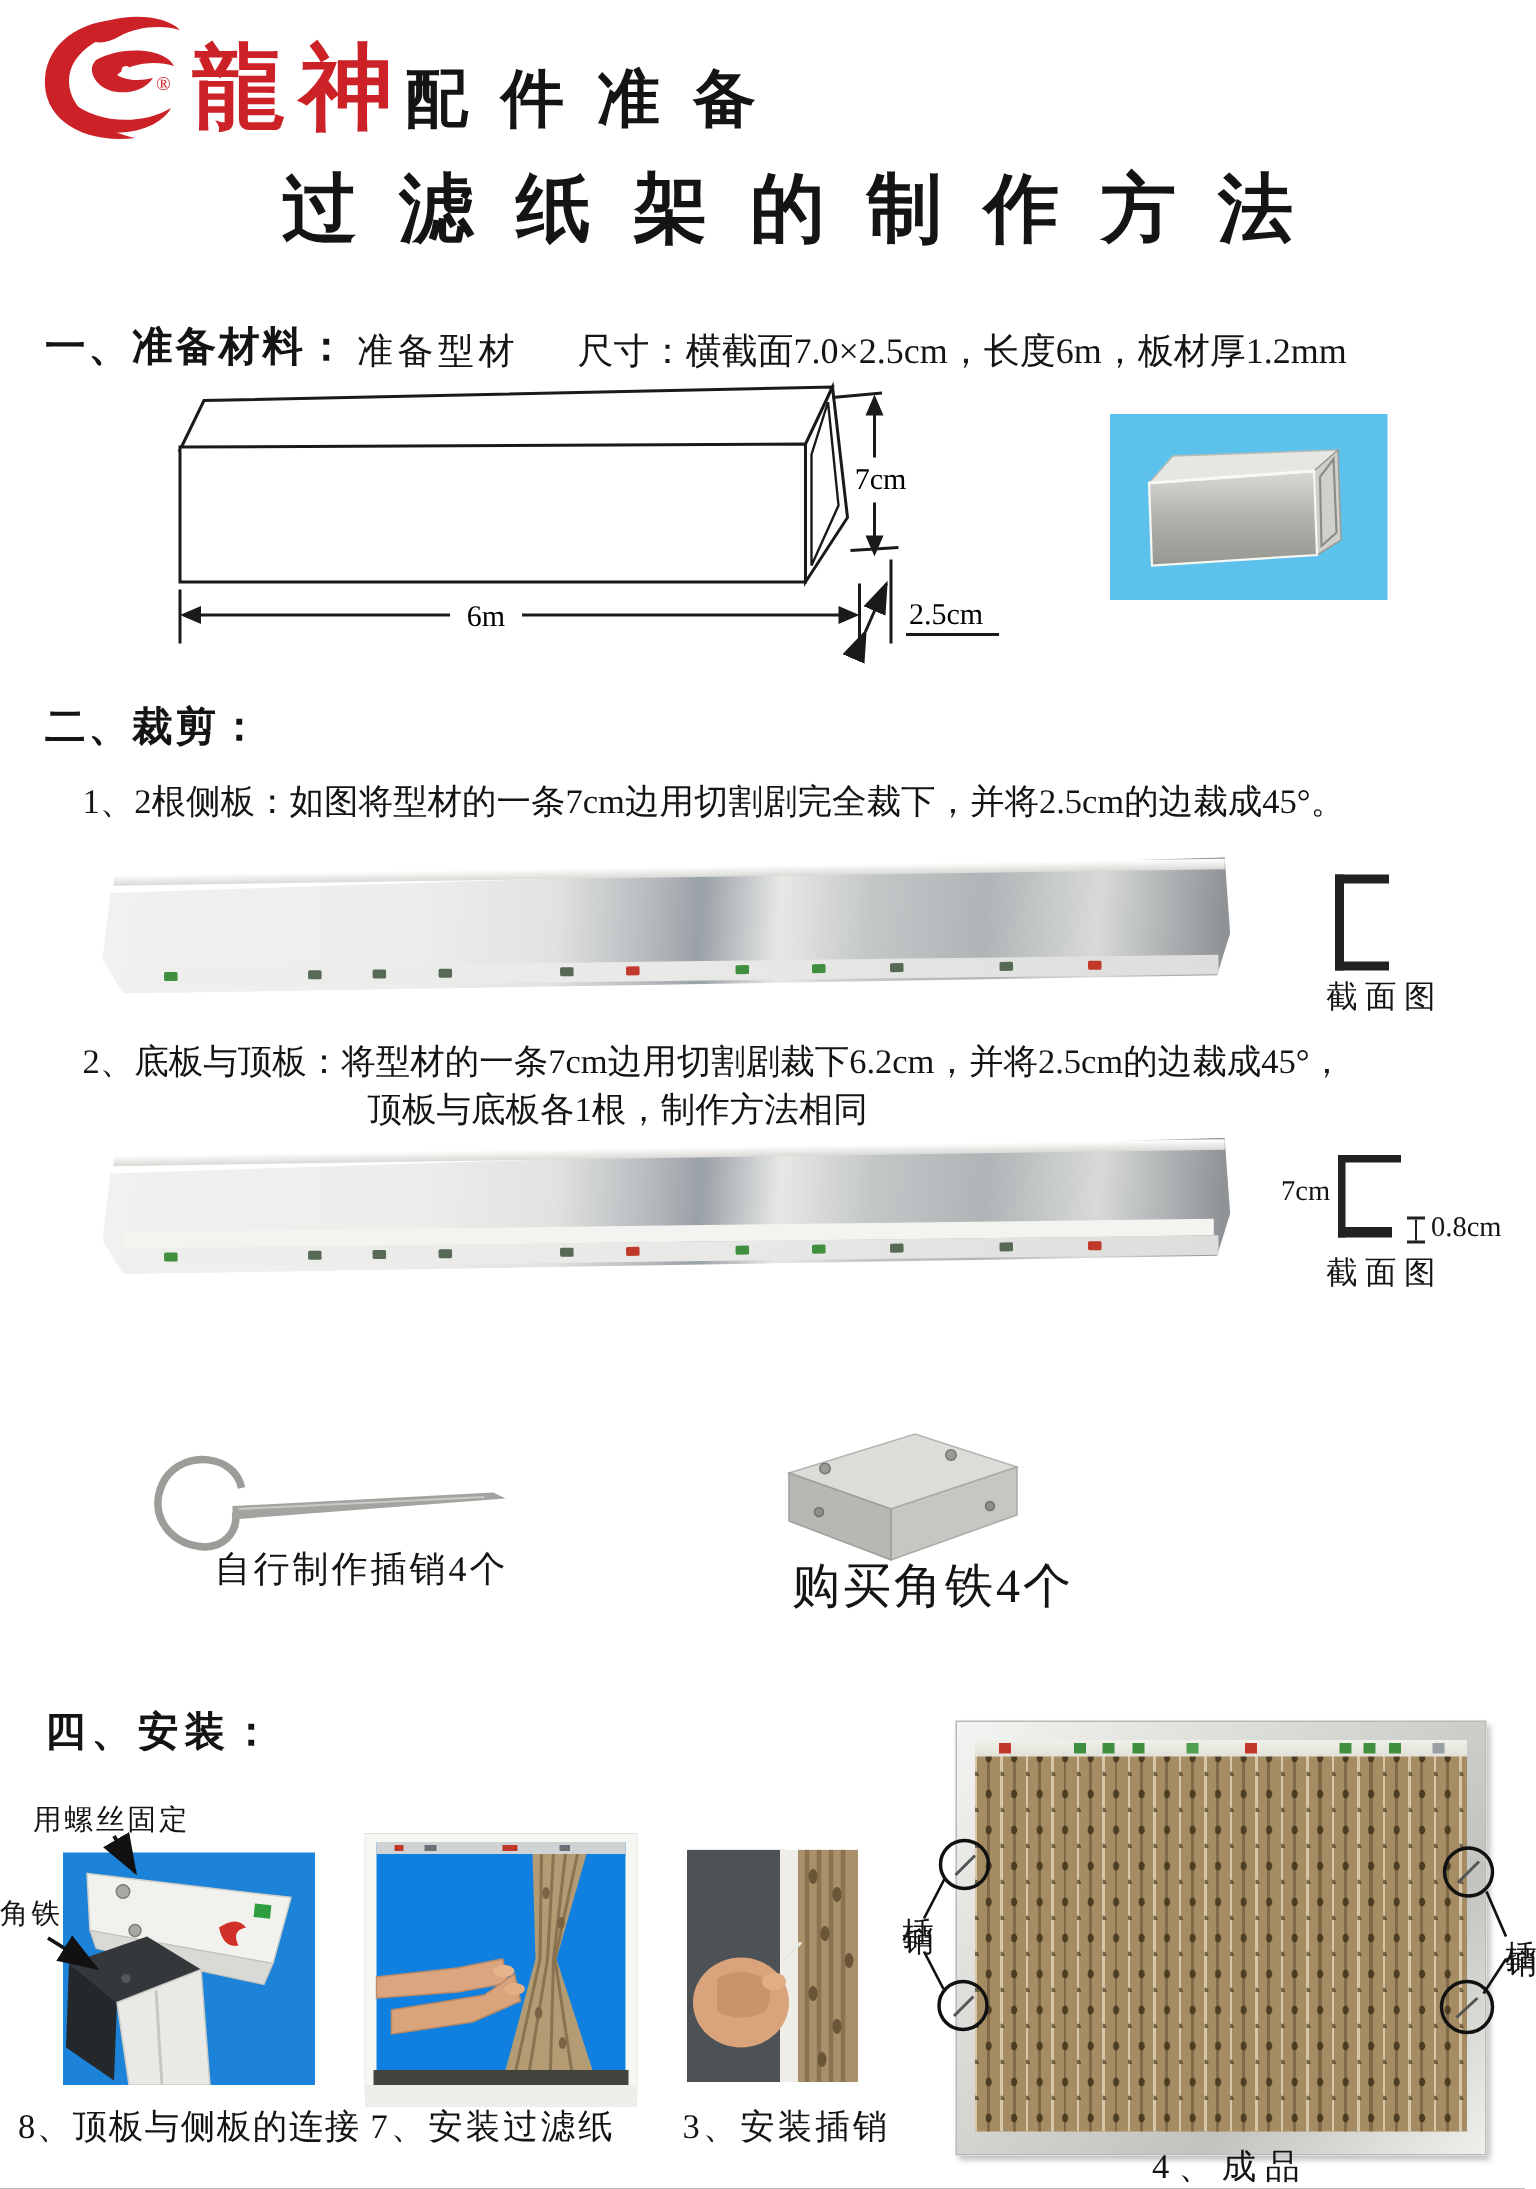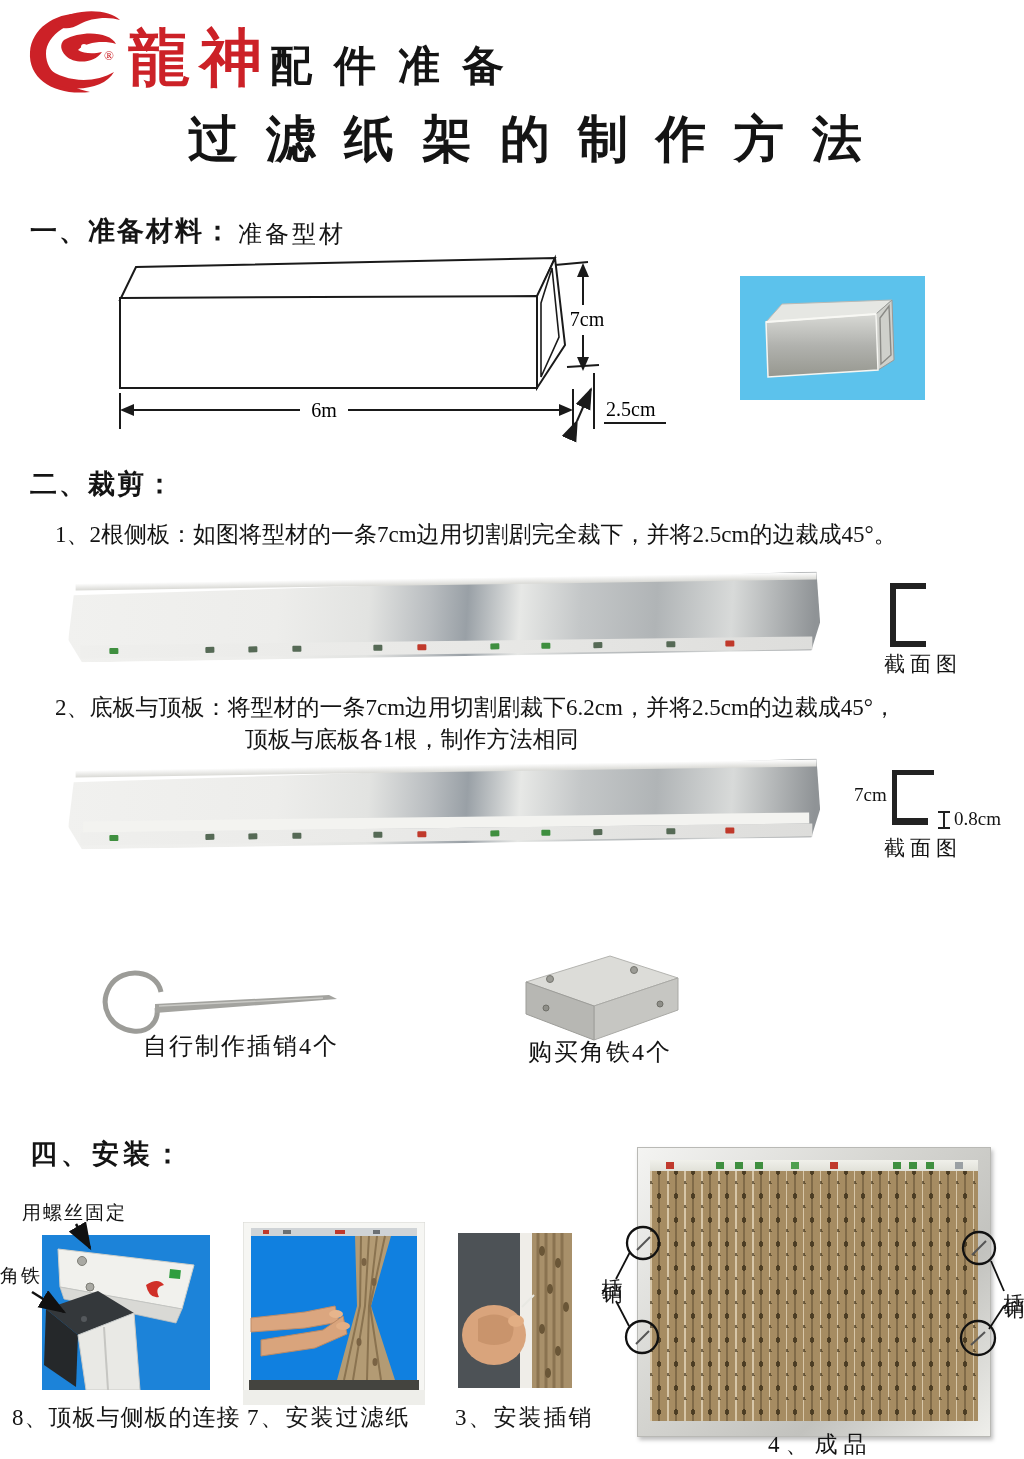--- a/index.html
+++ b/index.html
@@ -53,20 +53,21 @@
     <circle cx="60" cy="41" r="3" fill="#ffffff"></circle>
     <path d="M24,62 C40,76 70,78 90,66 C80,84 44,88 24,74 Z" fill="#cc2127"></path>
   </svg>
   <div class="abs" style="left:104px;top:48px;font-size:13px;color:#cc2127">®</div>
   <div class="abs b" style="left:128px;top:16px;font-size:62px;color:#cc2127;letter-spacing:10px">龍神</div>
   <div class="abs b" style="left:270px;top:38px;font-size:42px;letter-spacing:22px">配件准备</div>
   <div class="abs b" style="left:188px;top:106px;font-size:50px;letter-spacing:28px">过滤纸架的制作方法</div>
 
   <div class="abs b" style="left:30px;top:213px;font-size:27px;letter-spacing:2px">一、准备材料：</div>
   <div class="abs" style="left:238px;top:218px;font-size:24px;letter-spacing:3px">准备型材</div>
+  <div class="abs" style="left:385px;top:218px;font-size:24px">尺寸：横截面7.0×2.5cm，长度6m，板材厚1.2mm</div>
 
   <svg class="abs" style="left:100px;top:253px" width="568" height="192" viewBox="0 0 568 192">
     <defs>
       <marker id="ah" markerWidth="12" markerHeight="10" refX="10" refY="4" orient="auto">
         <path d="M0,0 L11,4 L0,8 Z" fill="#1a1a1a"></path>
       </marker>
     </defs>
     <polygon points="20,47 36,14 455,5 437,45" fill="#fff" stroke="#1a1a1a" stroke-width="2"></polygon>
     <polygon points="437,43 455,5 465,92 437,135" fill="#fff" stroke="#1a1a1a" stroke-width="2"></polygon>
     <polygon points="441,50 452,15 459,84 441,124" fill="#fff" stroke="#1a1a1a" stroke-width="1.6"></polygon>
@@ -173,21 +174,21 @@
 
   <svg class="abs" style="left:512px;top:948px" width="176" height="94" viewBox="0 0 176 94">
     <polygon points="14,34 98,8 166,30 82,58" fill="#dcdcd8" stroke="#b4b4b0" stroke-width="1"></polygon>
     <polygon points="82,58 166,30 166,62 82,92" fill="#c6c6c2" stroke="#a9a9a5" stroke-width="1"></polygon>
     <polygon points="14,34 82,58 82,92 14,66" fill="#b7b7b3" stroke="#9d9d99" stroke-width="1"></polygon>
     <circle cx="38" cy="31" r="3.5" fill="#9b9b95" stroke="#76766f" stroke-width="1"></circle>
     <circle cx="122" cy="22" r="3.5" fill="#9b9b95" stroke="#76766f" stroke-width="1"></circle>
     <circle cx="34" cy="60" r="3" fill="#8f8f89" stroke="#6f6f68" stroke-width="1"></circle>
     <circle cx="148" cy="56" r="3" fill="#8f8f89" stroke="#6f6f68" stroke-width="1"></circle>
   </svg>
-  <div class="abs" style="left:528px;top:1036px;font-size:24px;letter-spacing:2px">购买角铁4个</div>
+  <div class="abs" style="left:528px;top:1036px;font-size:32px;letter-spacing:2px">购买角铁4个</div>
 
   <div class="abs b" style="left:30px;top:1136px;font-size:27px;letter-spacing:4px">四、安装：</div>
 
   <div class="abs" style="left:22px;top:1200px;font-size:19px;letter-spacing:2px">用螺丝固定</div>
   <div class="abs" style="left:0px;top:1263px;font-size:19px;letter-spacing:2px">角铁</div>
 
   <div class="abs" style="left:42px;top:1235px;width:168px;height:155px;background:#1c83d9;overflow:hidden">
     <svg width="168" height="155" viewBox="0 0 168 155">
       <polygon points="16,14 152,30 140,74 18,52" fill="#f1f1ed" stroke="#cfcfc9" stroke-width="1"></polygon>
       <circle cx="40" cy="26" r="4.5" fill="#a9a9a3" stroke="#7e7e76" stroke-width="1"></circle>

